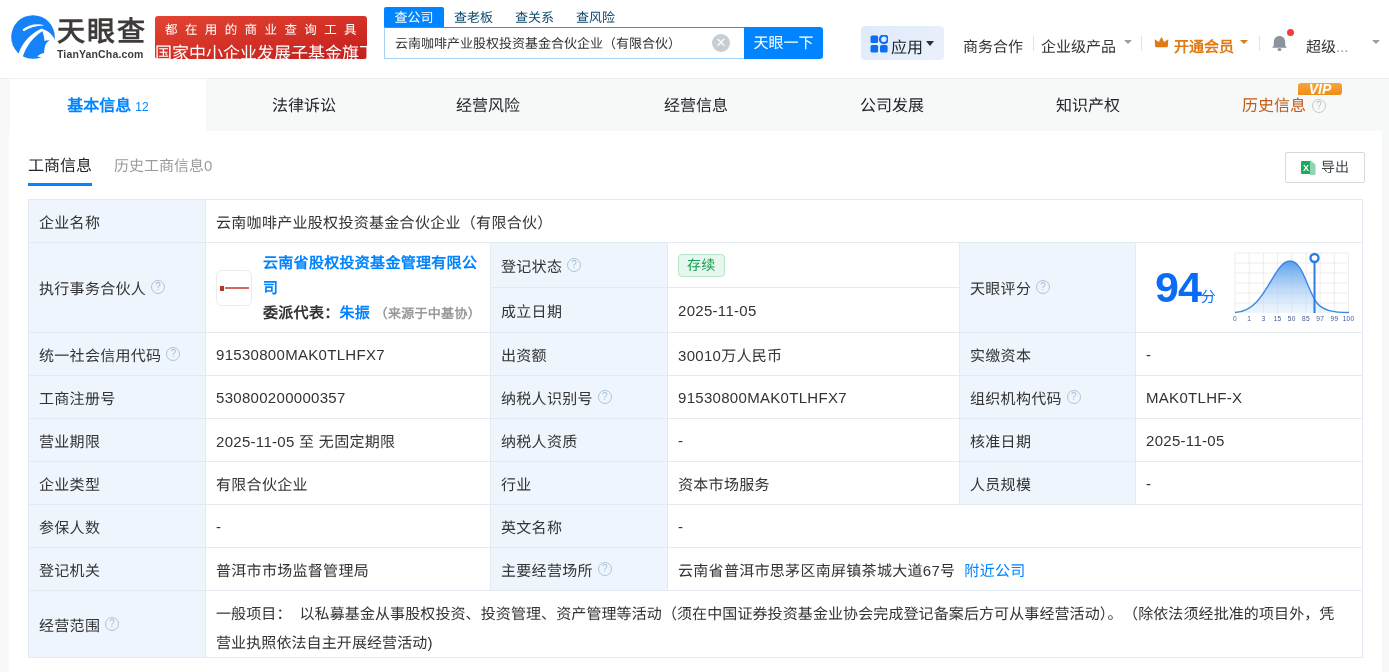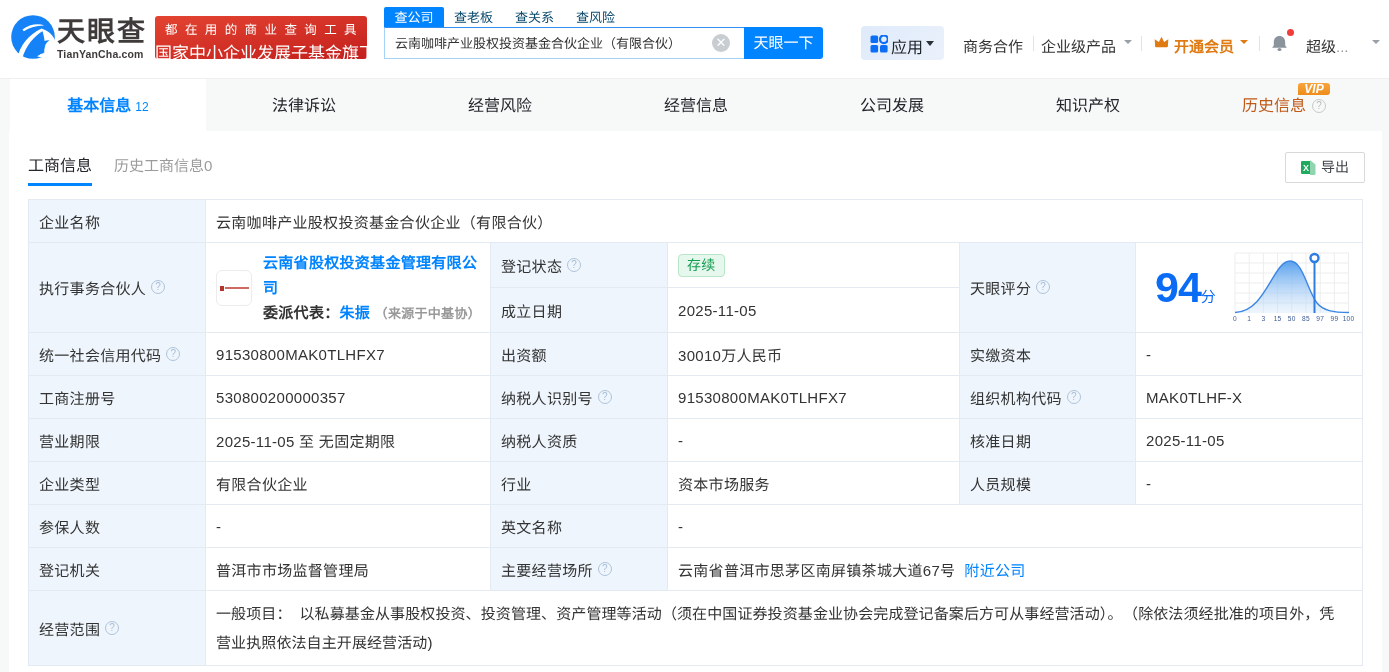--- a/index.html
+++ b/index.html
@@ -101,26 +101,26 @@
     <ellipse cx="8.5" cy="14.6" rx="2" ry="1.5" fill="#8b949c"></ellipse>
   </svg>
   <div style="position:absolute; left:1287px; top:29px; width:7px; height:7px; border-radius:50%; background:#f23c3c;"></div>
   <div class="hitem" style="left:1306px;">超级<span style="color:#999;">...</span></div>
   <div class="gcaret" style="left:1372px; top:40px;"></div>
 </div>
 
 <div id="navrow">
   <div class="tab act" style="left:10px;">基本信息<span class="cnt">12</span></div>
   <div class="tab" style="left:206px;">法律诉讼</div>
-  <div class="tab" style="left:402px;">经营风险</div>
+  <div class="tab" style="left:390px;">经营风险</div>
   <div class="tab" style="left:598px;">经营信息</div>
   <div class="tab" style="left:794px;">公司发展</div>
   <div class="tab" style="left:1186px; color:#c05a19;">历史信息<span class="qm gray" style="margin-left:6px; vertical-align:2px;">?</span></div>
   <div class="tab" style="left:990px;">知识产权</div>
-  <div style="position:absolute; left:1298px; top:4px; width:32px; height:12px; background:linear-gradient(180deg,#f7a53d,#ee8d1a); border-radius:3px 3px 3px 0; color:#fff; font-size:12px; font-weight:bold; font-style:italic; text-align:center; line-height:12px;">VIP</div>
+  <div style="position:absolute; left:1298px; top:4px; width:44px; height:12px; background:linear-gradient(180deg,#f7a53d,#ee8d1a); border-radius:3px 3px 3px 0; color:#fff; font-size:14px; font-weight:bold; font-style:italic; text-align:center; line-height:12px;">VIP</div>
 </div>
 
 <div id="card">
   <div id="subtabs"><span id="st1">工商信息</span><span id="st2">历史工商信息0</span></div>
   <div id="exportBtn"><svg width="15" height="15" viewBox="0 0 15 15" style="vertical-align:-3px; margin-right:5px;">
         <rect x="0" y="1" width="10" height="13" rx="1.2" fill="#1faa5d"></rect>
         <path d="M9,0 L14.5,4.5 L14.5,14 A1,1 0 0 1 13.5,15 L9,15 Z" fill="#8fd6b0"></path>
         <text x="5" y="11" font-size="9" font-weight="bold" fill="#fff" text-anchor="middle" font-family="Liberation Sans, sans-serif">X</text>
       </svg>导出</div>
   <table id="tbl">
@@ -230,17 +230,17 @@
       <td colspan="3">-</td>
     </tr>
     <tr style="height:43px;">
       <td class="lb">登记机关</td>
       <td>普洱市市场监督管理局</td>
       <td class="lb">主要经营场所<span class="qm">?</span></td>
       <td colspan="3">云南省普洱市思茅区南屏镇茶城大道67号&nbsp;&nbsp;<a class="bl" href="#">附近公司</a></td>
     </tr>
     <tr style="height:66px;">
       <td class="lb" style="vertical-align:middle;">经营范围<span class="qm">?</span></td>
-      <td colspan="5" style="line-height:29px; letter-spacing:0.1px; padding-top:8px; padding-bottom:8px; padding-right:17px;">一般项目：<span style="padding-left:8px;">以私募基金从事股权投资、投资管理、资产管理等活动（须在中国证券投资基金业协会完成登记备案后方可从事经营活动）</span>。<span style="padding-left:8px;">（除依法须经批准的项目外，凭营业执照依法自主开展经营活动)</span></td>
+      <td colspan="5" style="line-height:29px; letter-spacing:0.1px; padding-top:8px; padding-bottom:0; padding-right:17px;">一般项目：<span style="padding-left:8px;">以私募基金从事股权投资、投资管理、资产管理等活动（须在中国证券投资基金业协会完成登记备案后方可从事经营活动）</span>。<span style="padding-left:8px;">（除依法须经批准的项目外，凭营业执照依法自主开展经营活动)</span></td>
     </tr>
   </tbody>
     </table>
 </div>
 
 </body></html>

